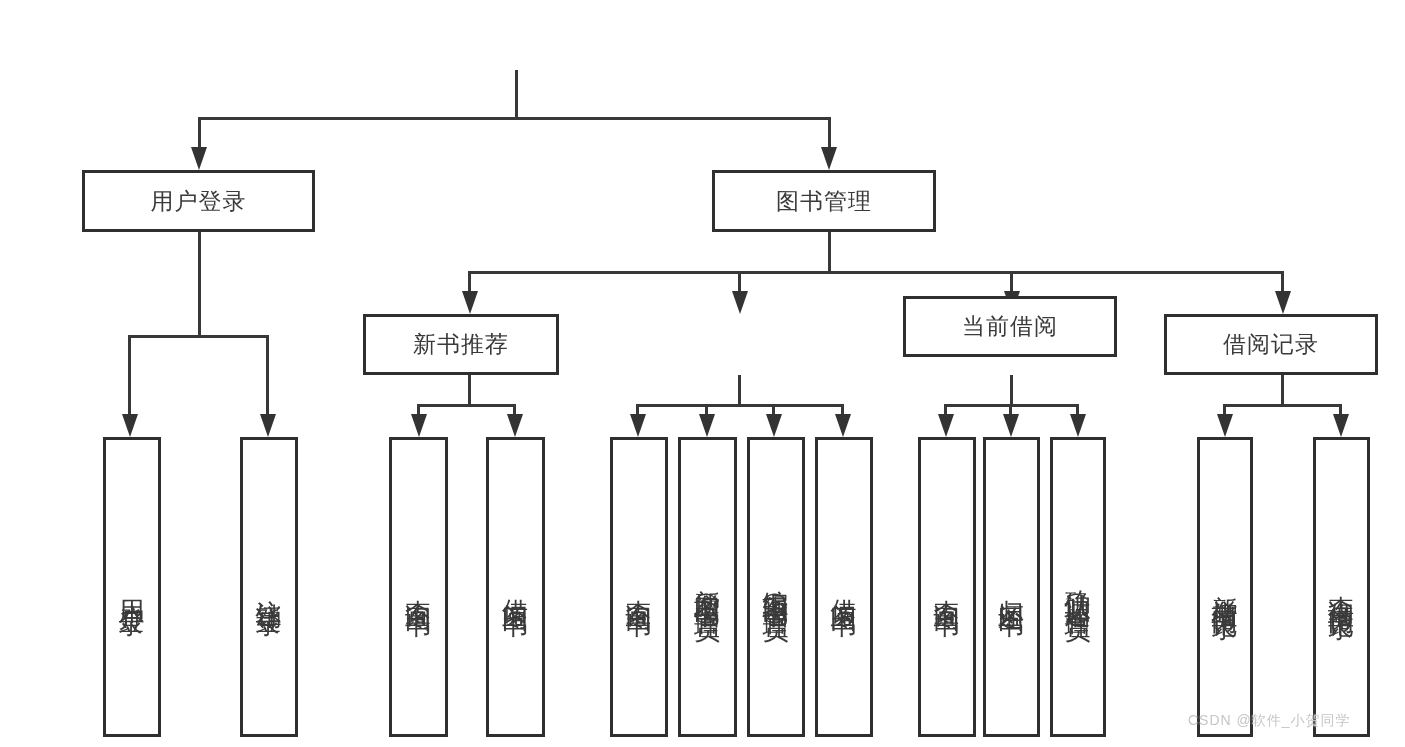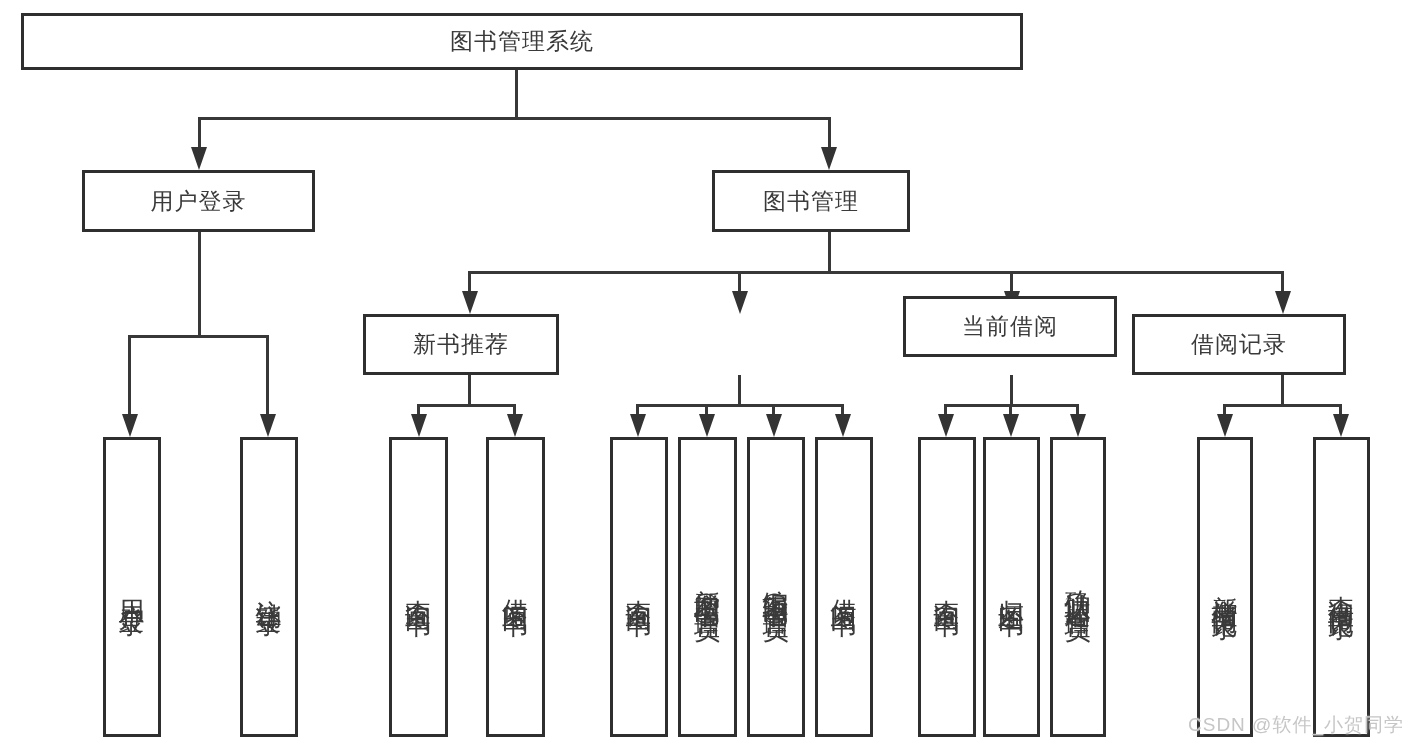--- a/index.html
+++ b/index.html
@@ -18,44 +18,41 @@
     letter-spacing:4px;color:#3a3a3a;white-space:nowrap;
   }
   .vline{position:absolute;width:3px;background:#383838;}
   .hline{position:absolute;height:3px;background:#383838;}
   .arrow{
     position:absolute;width:0;height:0;
     border-left:8px solid transparent;border-right:8px solid transparent;
     border-top:23px solid #333333;
   }
   .watermark{
-    position:absolute;left:1188px;top:712px;z-index:5;font-size:19px;
+    position:absolute;left:1188px;top:712px;z-index:5;font-size:14px;
     color:#c6c6c6;text-shadow:0 0 2px #ffffff;white-space:nowrap;letter-spacing:1px;
   }
 </style>
 </head>
 <body>
 
 <div id="canvas">
 
-  <div class="box" style="left:21px;top:13px;width:1002px;height:57px">
-    <span class="hlbl">图书管理系统</span>
-  </div>
 
   <div class="vline" style="left:515px;top:70px;height:47px"></div>
   <div class="hline" style="left:198px;top:117px;width:633px"></div>
   <div class="vline" style="left:198px;top:117px;height:30px"></div>
   <div class="arrow" style="left:191px;top:147px"></div>
   <div class="vline" style="left:828px;top:117px;height:30px"></div>
   <div class="arrow" style="left:821px;top:147px"></div>
 
   <div class="box" style="left:82px;top:170px;width:233px;height:62px">
     <span class="hlbl">用户登录</span>
   </div>
-  <div class="box" style="left:712px;top:170px;width:198px;height:62px">
+  <div class="box" style="left:712px;top:170px;width:224px;height:62px">
     <span class="hlbl">图书管理</span>
   </div>
 
   <div class="vline" style="left:198px;top:232px;height:103px"></div>
   <div class="hline" style="left:128px;top:335px;width:141px"></div>
   <div class="vline" style="left:128px;top:335px;height:79px"></div>
   <div class="arrow" style="left:122px;top:414px"></div>
   <div class="vline" style="left:266px;top:335px;height:79px"></div>
   <div class="arrow" style="left:260px;top:414px"></div>
 
@@ -69,21 +66,21 @@
   <div class="arrow" style="left:1004px;top:291px"></div>
   <div class="vline" style="left:1281px;top:271px;height:20px"></div>
   <div class="arrow" style="left:1275px;top:291px"></div>
 
   <div class="box" style="left:363px;top:314px;width:196px;height:61px">
     <span class="hlbl">新书推荐</span>
   </div>
   <div class="box" style="left:903px;top:296px;width:214px;height:61px">
     <span class="hlbl">当前借阅</span>
   </div>
-  <div class="box" style="left:1132px;top:314px;width:214px;height:61px">
+  <div class="box" style="left:1164px;top:314px;width:214px;height:61px">
     <span class="hlbl">借阅记录</span>
   </div>
 
   <div class="vline" style="left:468px;top:375px;height:29px"></div>
   <div class="hline" style="left:417px;top:404px;width:99px"></div>
   <div class="vline" style="left:417px;top:404px;height:10px"></div>
   <div class="arrow" style="left:411px;top:414px"></div>
   <div class="vline" style="left:513px;top:404px;height:10px"></div>
   <div class="arrow" style="left:507px;top:414px"></div>
 

